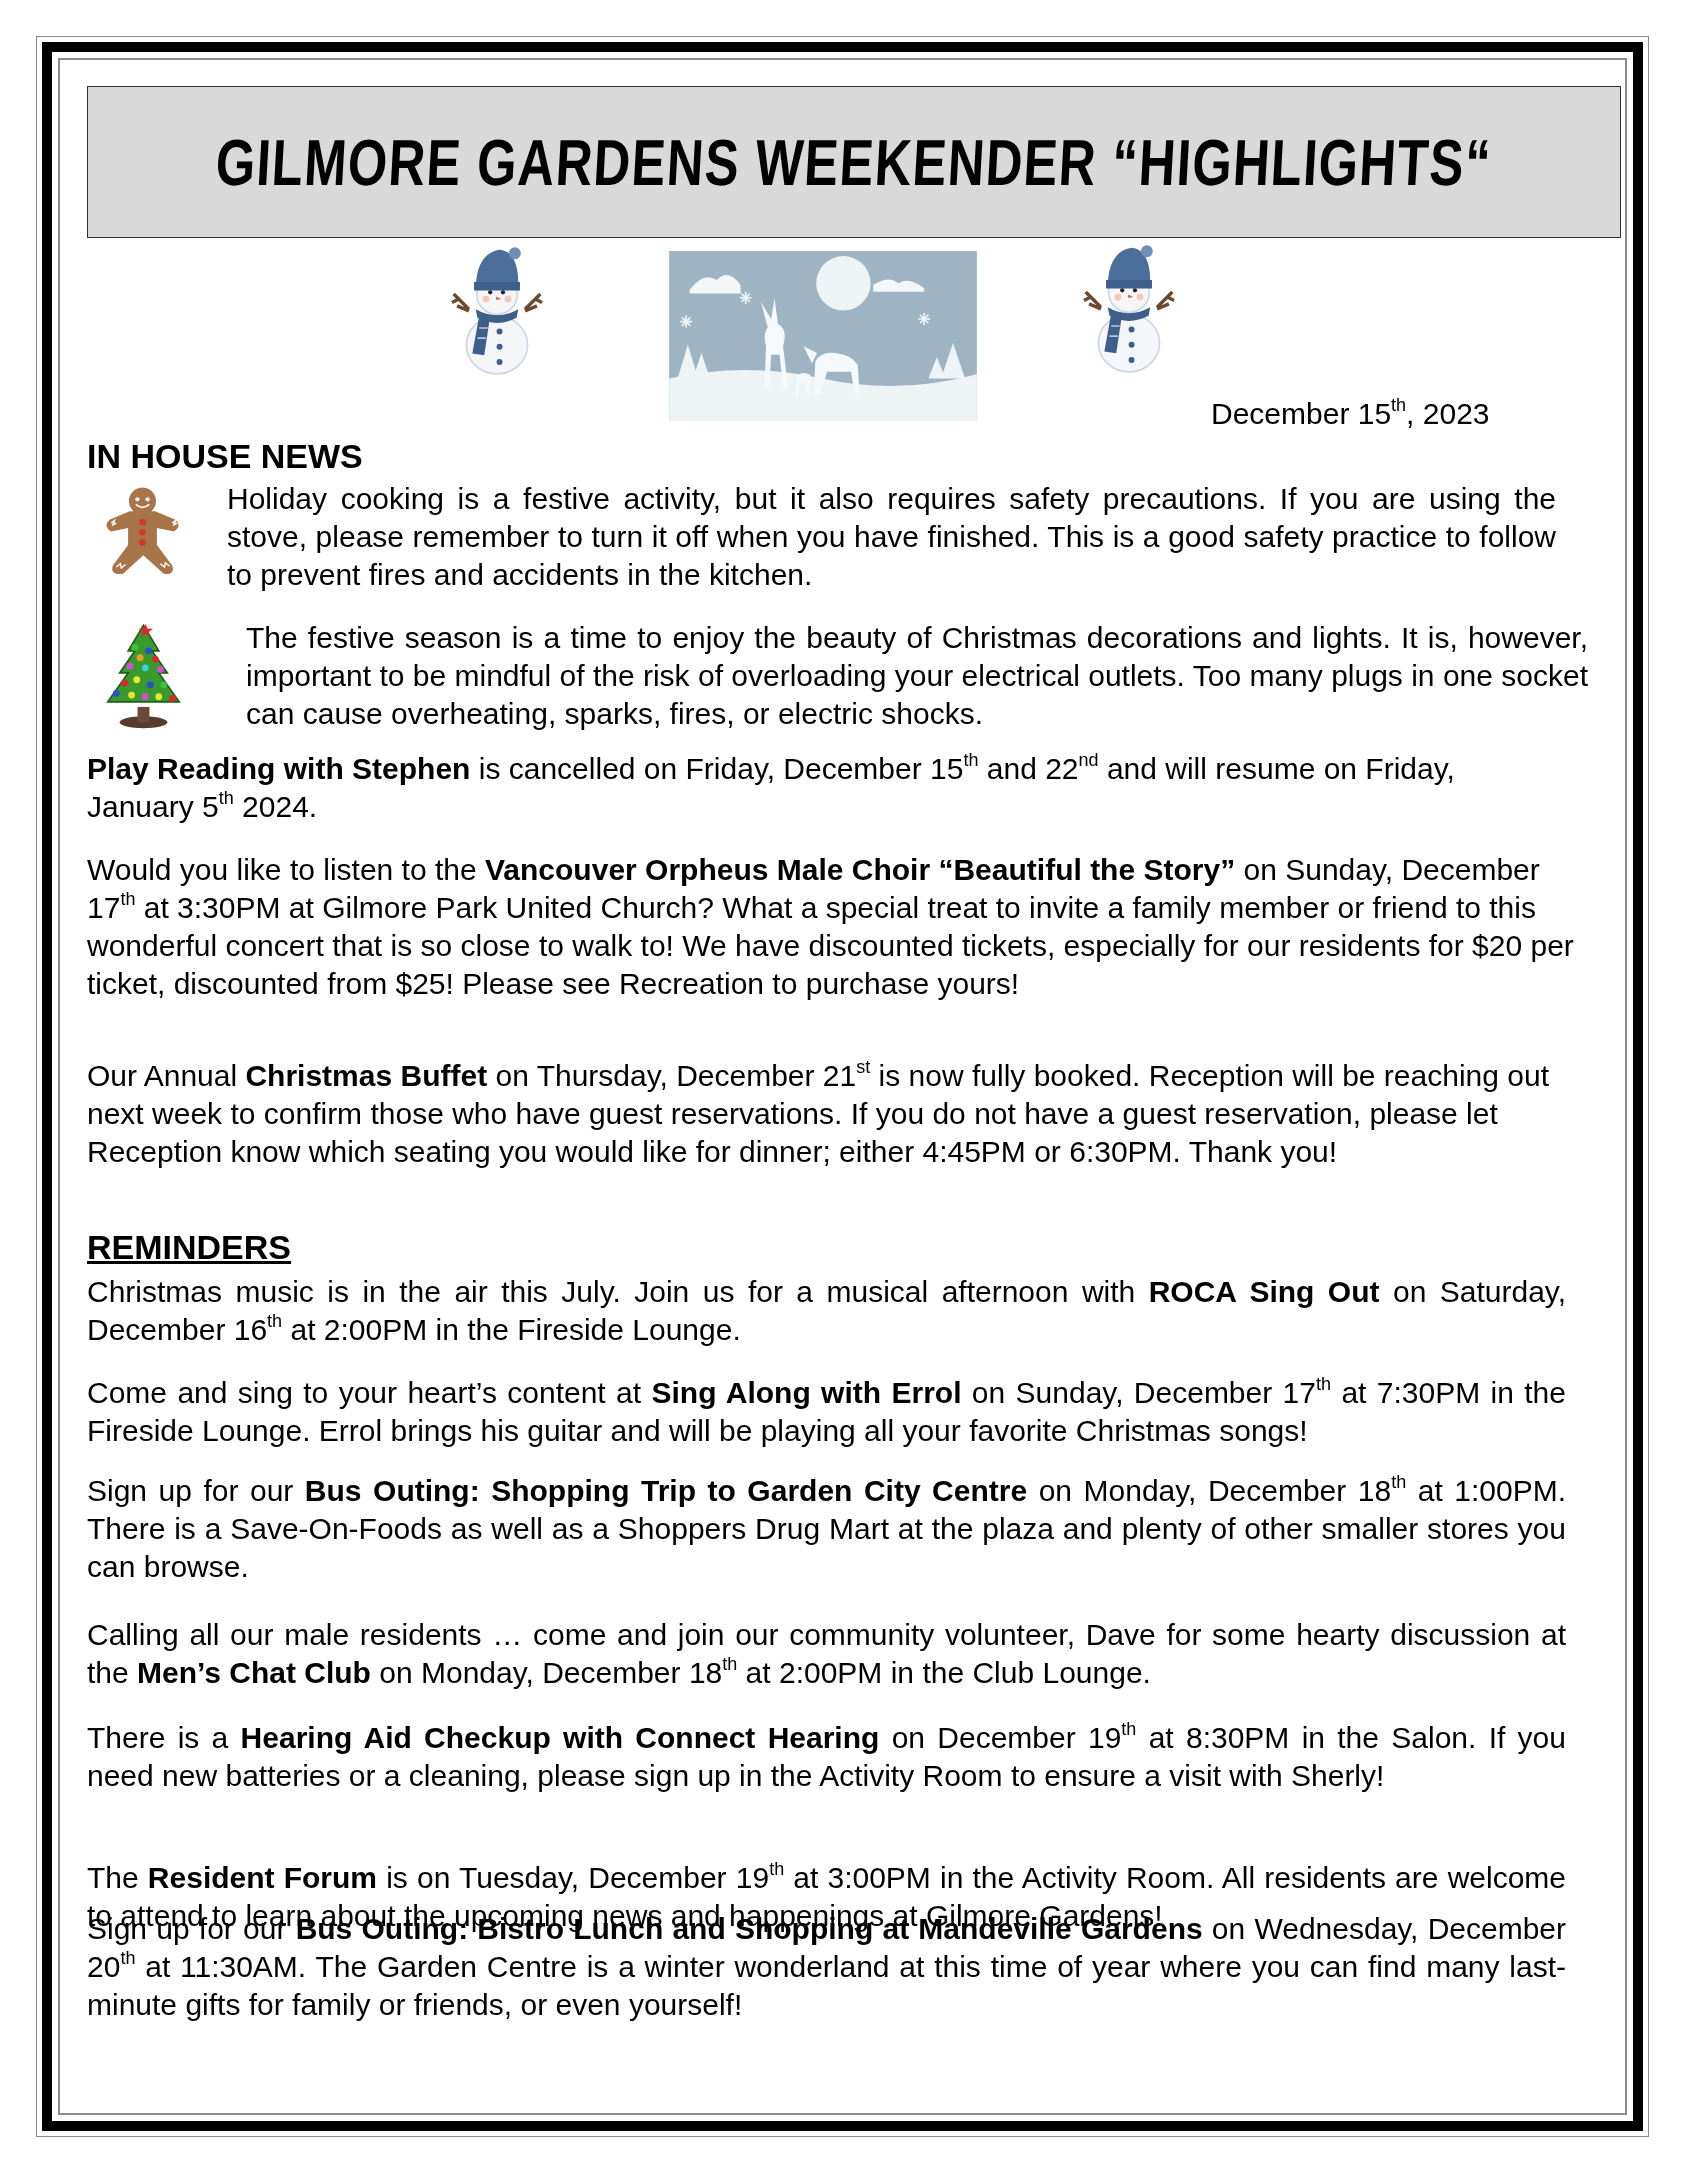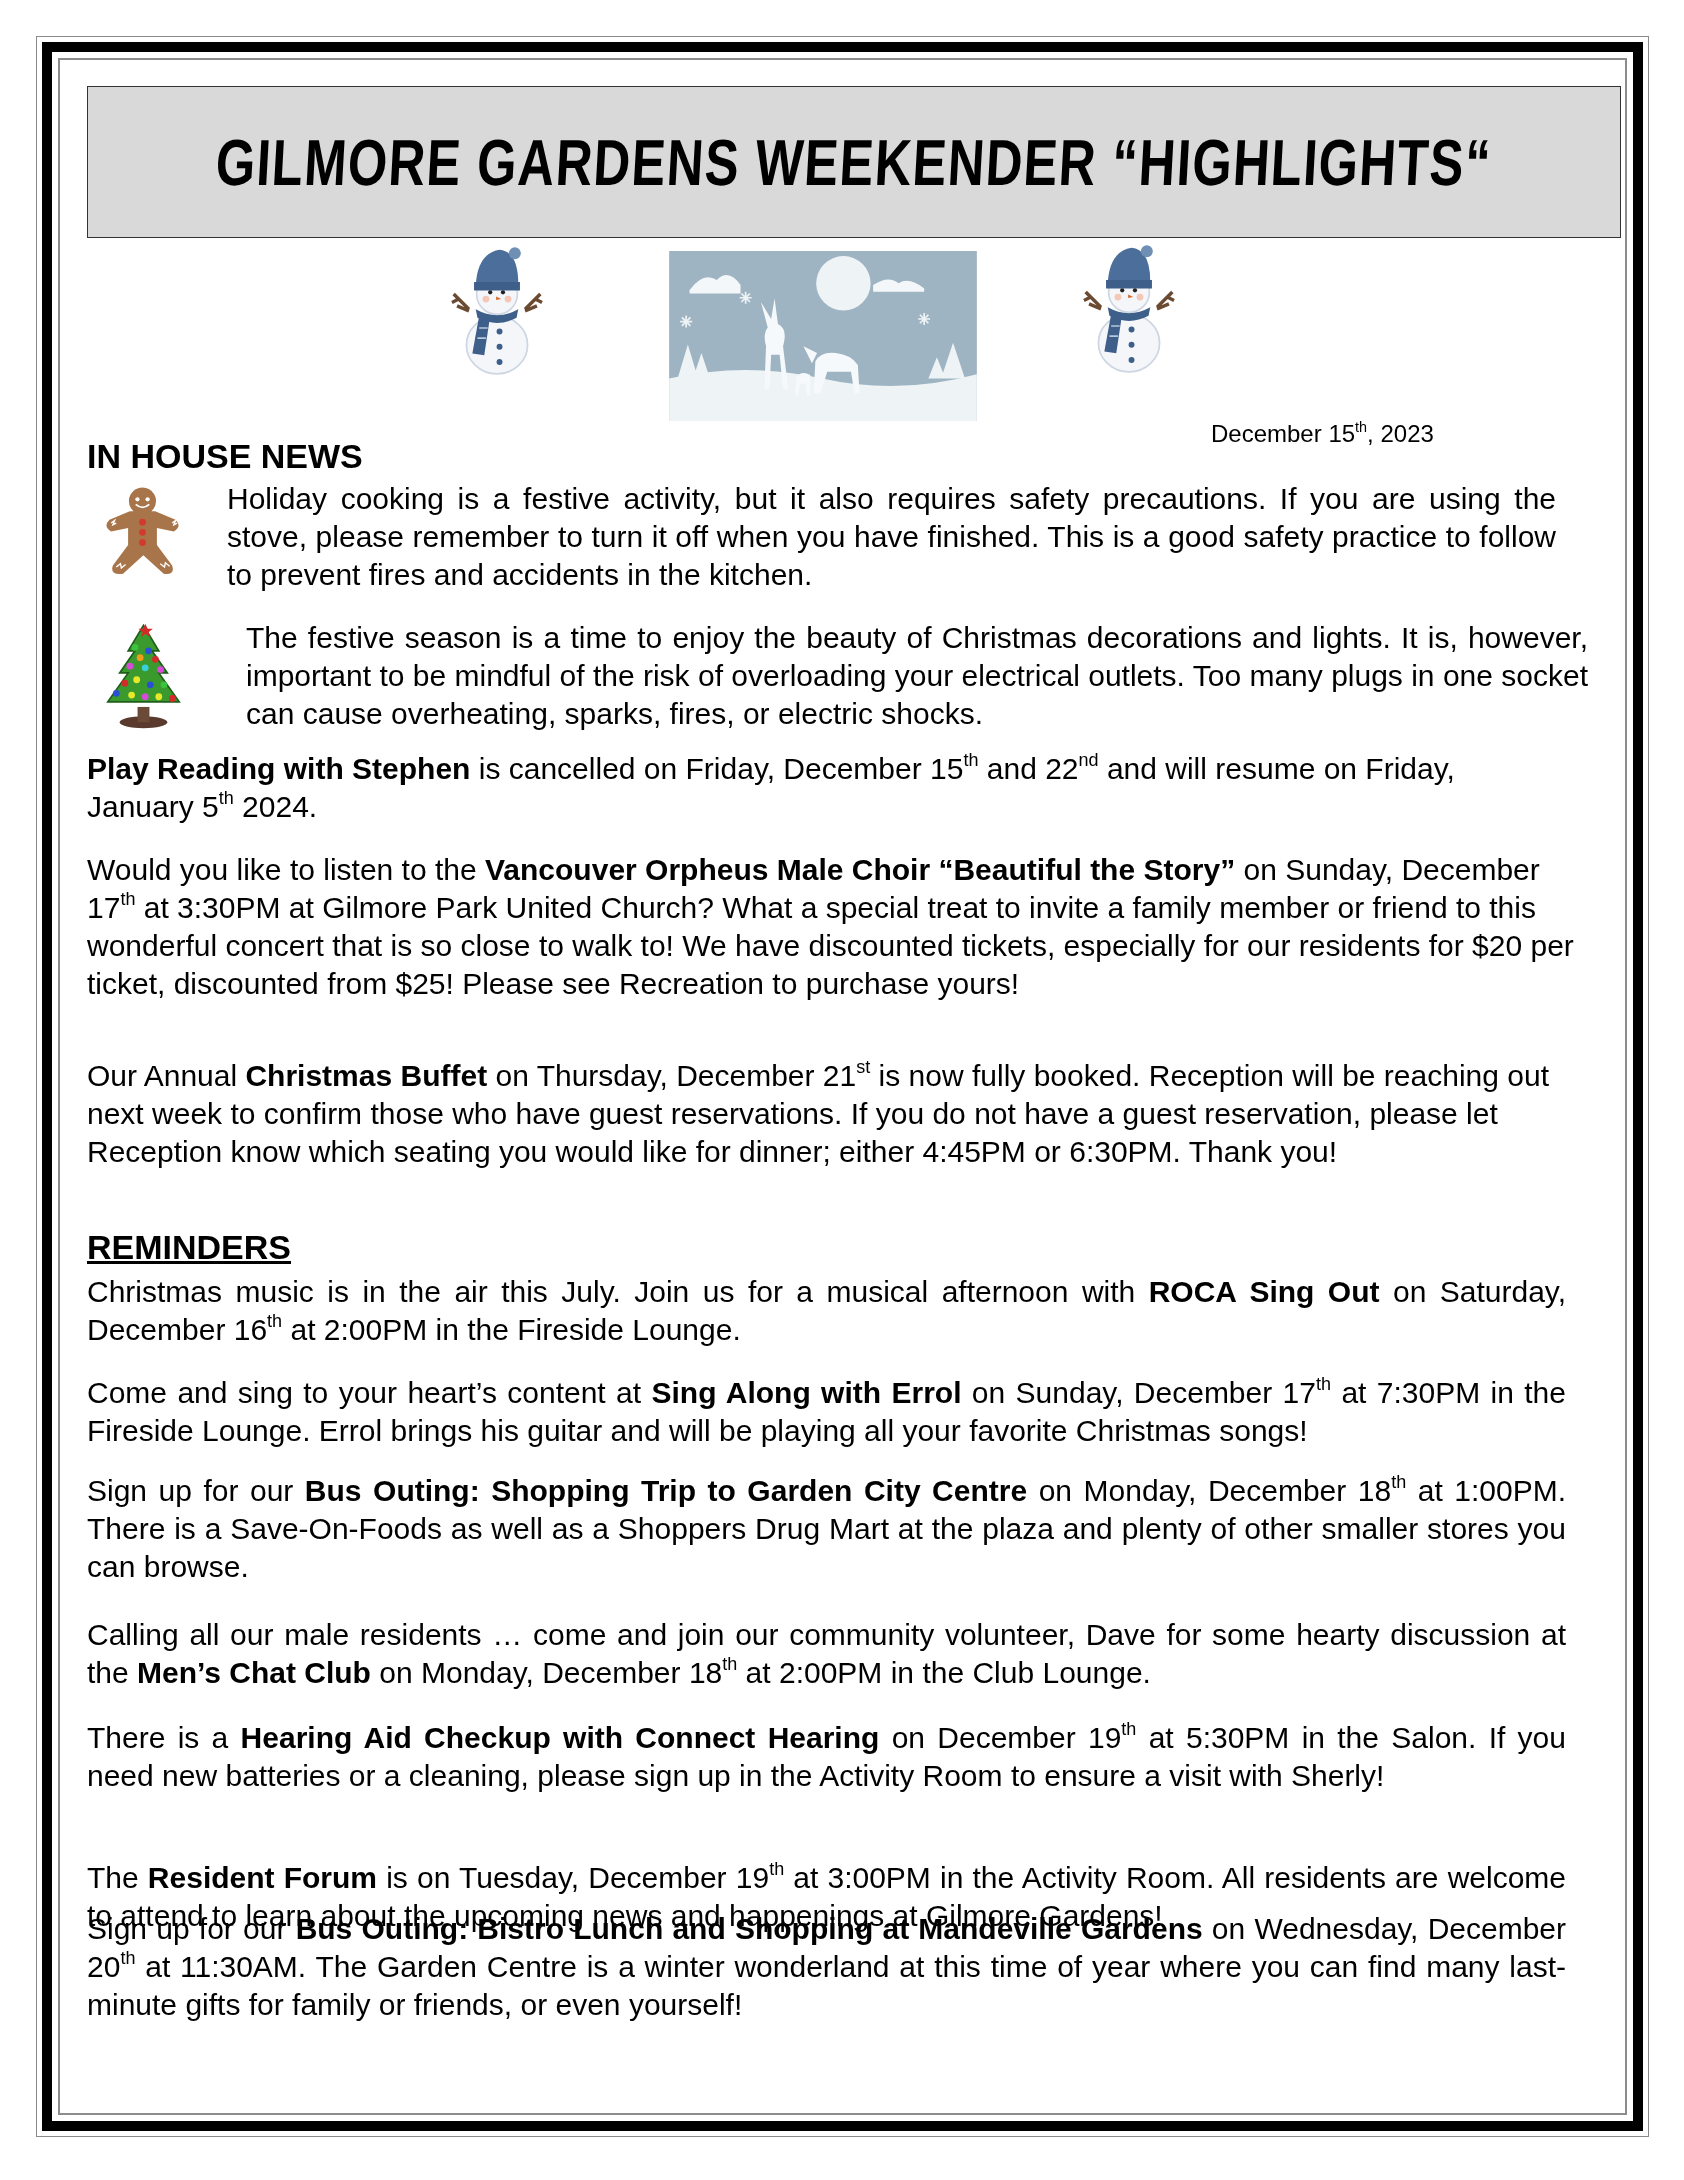--- a/index.html
+++ b/index.html
@@ -18,21 +18,21 @@
   .title-text { font-family:"Liberation Sans Narrow","Liberation Sans", sans-serif;
                 font-weight:bold; font-size:65px; letter-spacing:1.7px;
                 transform:scaleX(0.78) skewX(-4deg); white-space:nowrap; color:#000; }
 
   .deco { position:absolute; }
   .snowman { width:94px; height:136px; }
   .snowman-left { left:450px; top:243px; }
   .snowman-right { left:1082px; top:241px; }
   .deer-scene { left:669px; top:251px; width:308px; height:170px; }
 
-  .date { position:absolute; left:1211px; top:420px; font-size:24px; white-space:nowrap; }
+  .date { position:absolute; left:1211px; top:397px; font-size:30px; white-space:nowrap; }
   sup { font-size:60%; line-height:0; position:relative; top:-0.1em; vertical-align:super; }
 
   .section-heading { position:absolute; left:87px; font-weight:bold; font-size:34px; white-space:nowrap; }
 
   .para { position:absolute; font-size:30px; line-height:38px; }
   .para b { font-weight:bold;margin-top:26px; }
   .justify { text-align:justify; text-align-last:left; }
 
   .icon-img { position:absolute; }
 </style>
@@ -163,18 +163,18 @@
 <div class="section-heading" style="top:1228px;text-decoration:underline;">REMINDERS</div>
 
 <div class="para justify" style="left:87px; top:1273px; width:1479px;"><span>Christmas music is in the air this July. Join us for a musical afternoon with </span><b>ROCA Sing Out</b><span>  on Saturday, December 16</span><sup>th</sup><span> at 2:00PM in the Fireside Lounge.</span></div>
 
 <div class="para justify" style="left:87px; top:1374px; width:1479px;"><span>Come and sing to your heart’s content at </span><b>Sing Along with Errol</b><span> on Sunday, December 17</span><sup>th</sup><span> at 7:30PM in the Fireside Lounge. Errol brings his guitar and will be playing all your favorite Christmas songs!</span></div>
 
 <div class="para justify" style="left:87px; top:1472px; width:1479px;"><span>Sign up for our </span><b>Bus Outing: Shopping Trip to Garden City Centre</b><span> on Monday, December 18</span><sup>th</sup><span> at 1:00PM. There is a Save-On-Foods as well as a Shoppers Drug Mart at the plaza and plenty of other smaller stores you can browse.</span></div>
 
 <div class="para justify" style="left:87px; top:1616px; width:1479px;"><span>Calling all our male residents … come and join our community volunteer, Dave for some hearty discussion at the </span><b>Men’s Chat Club</b><span> on Monday, December 18</span><sup>th</sup><span> at 2:00PM in the Club Lounge.</span></div>
 
-<div class="para justify" style="left:87px; top:1719px; width:1479px;"><span>There is a </span><b>Hearing Aid Checkup with Connect Hearing</b><span> on December 19</span><sup>th</sup><span> at 5:30PM in the Salon. If you need new batteries or a cleaning, please sign up in the Activity Room to ensure a visit with Sherly!</span></div>
+<div class="para justify" style="left:87px; top:1719px; width:1479px;"><span>There is a </span><b>Hearing Aid Checkup with Connect Hearing</b><span> on December 19</span><sup>th</sup><span> at 8:30PM in the Salon. If you need new batteries or a cleaning, please sign up in the Activity Room to ensure a visit with Sherly!</span></div>
 
 <div class="para justify" style="left:87px; top:1859px; width:1479px;"><span>The </span><b>Resident Forum</b><span> is on Tuesday, December 19</span><sup>th</sup><span> at 3:00PM in the Activity Room. All residents are welcome to attend to learn about the upcoming news and happenings at Gilmore Gardens!</span></div>
 
 <div class="para justify" style="left:87px; top:1910px; width:1479px;"><span>Sign up for our </span><b>Bus Outing: Bistro Lunch and Shopping at Mandeville Gardens</b><span> on Wednesday, December 20</span><sup>th</sup><span> at 11:30AM. The Garden Centre is a winter wonderland at this time of year where you can find many last-minute gifts for family or friends, or even yourself!</span></div>
 
 
 </body></html>

